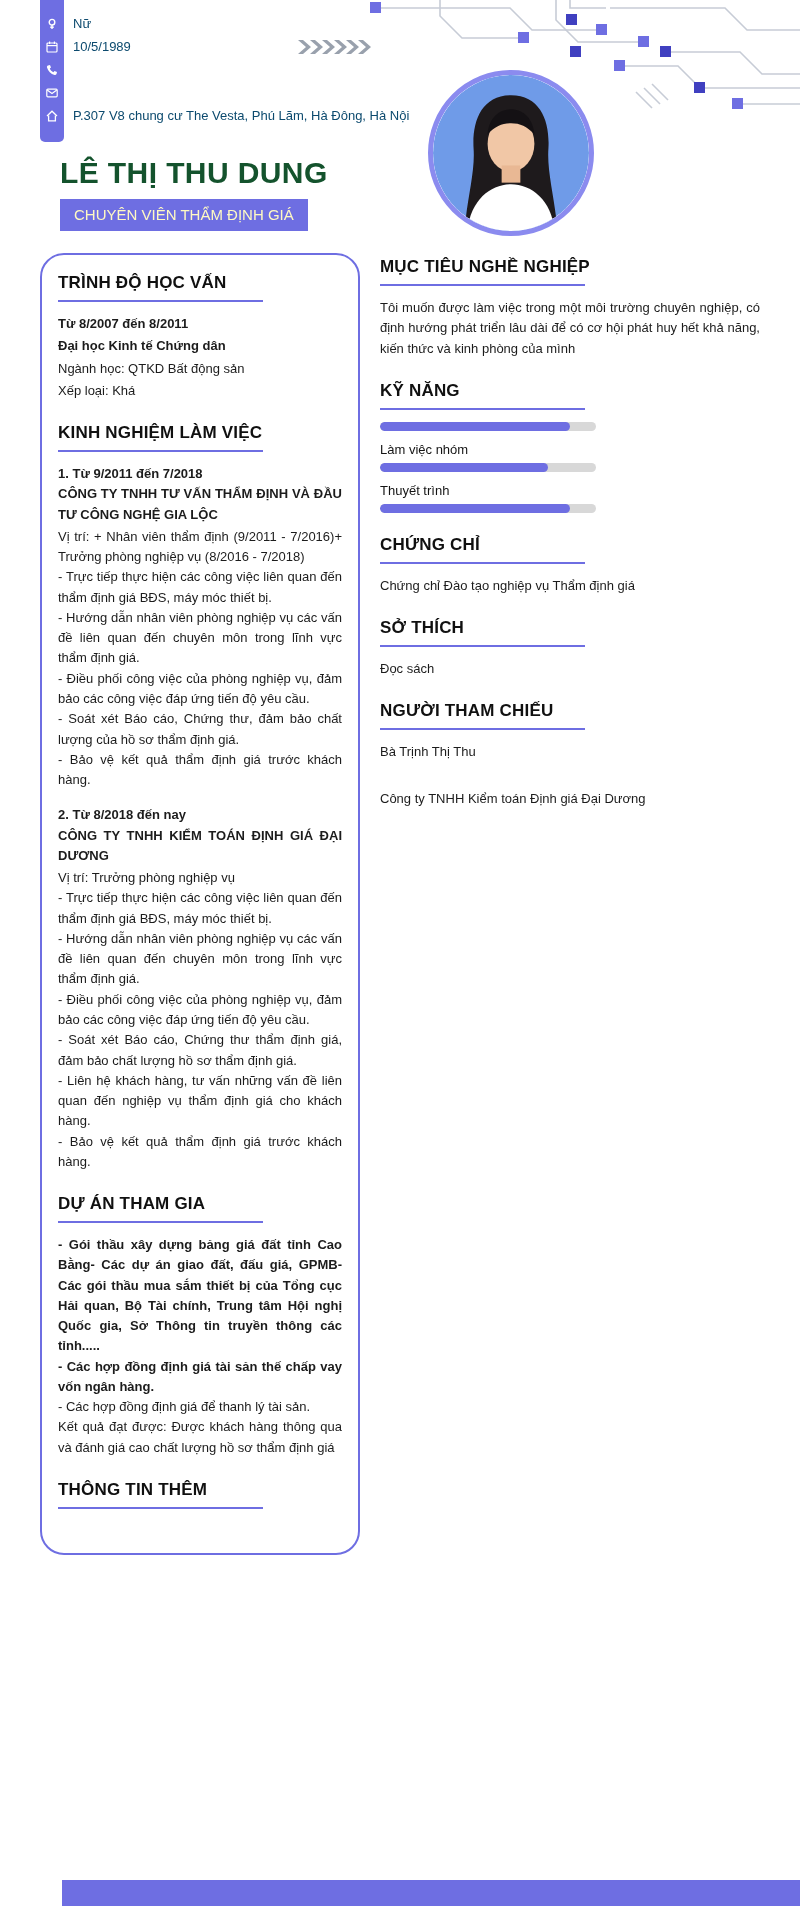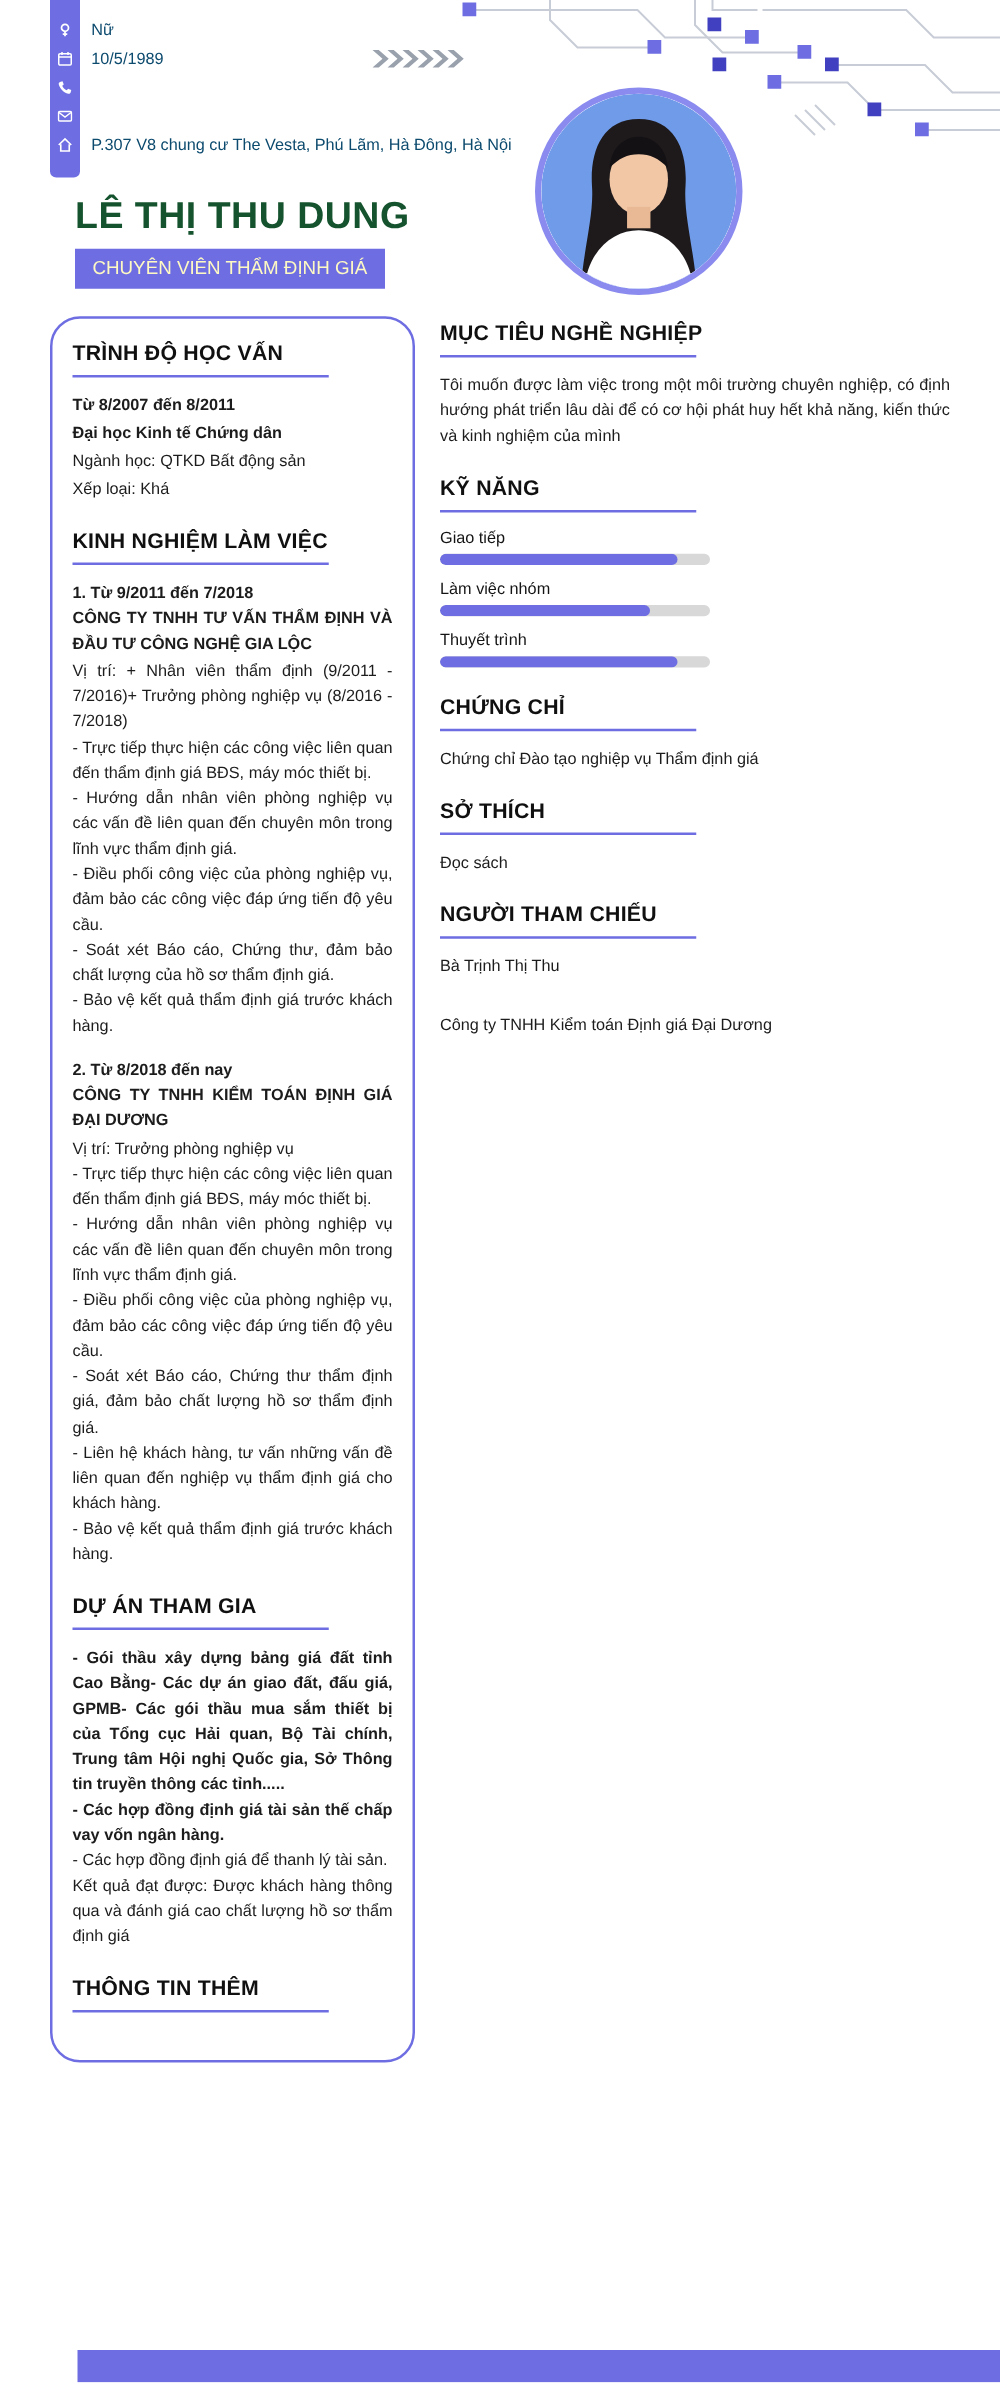--- a/index.html
+++ b/index.html
@@ -29,21 +29,21 @@
   .c-txt{padding-left:9px;font-size:13px;color:#0c4a6e;white-space:nowrap;}
 
   .photo-ring{position:absolute;left:428px;top:70px;width:166px;height:166px;border-radius:50%;border:5px solid #8b8bef;background:#fff;z-index:4;overflow:hidden;}
   .photo-ring svg{display:block;width:100%;height:100%;border-radius:50%;}
 
   .name{position:absolute;left:60px;top:156px;margin:0;font-size:30px;font-weight:800;letter-spacing:.4px;color:#14532d;z-index:5;}
   .badge{position:absolute;left:60px;top:199px;background:var(--accent);color:#fef9c3;font-size:15px;padding:7px 14px 8px;z-index:5;}
 
   
   .main{position:absolute;left:40px;top:253px;width:720px;display:flex;gap:20px;z-index:5;}
-  .left-col{flex:none;width:292px;border:2px solid var(--accent);border-radius:24px;padding:18px 16px 26px;min-height:1302px;}
+  .left-col{flex:none;width:320px;border:2px solid var(--accent);border-radius:24px;padding:18px 16px 26px;min-height:1302px;}
   .right-col{flex:1;min-width:0;padding-top:4px;}
 
   .sec-h{font-size:17px;font-weight:800;color:#101010;margin:0 0 12px;letter-spacing:.2px;}
   .sec-h::after{content:"";display:block;width:205px;max-width:100%;height:2px;background:var(--accent);margin-top:7px;}
   section{margin-bottom:22px;}
   section:last-child{margin-bottom:0;}
 
   p{margin:0;font-size:13px;line-height:1.56;color:#1c1c1c;}
   .b{font-weight:700;}
   .just{text-align:justify;}
@@ -214,27 +214,26 @@
       <section>
         <h2 class="sec-h mt8">THÔNG TIN THÊM</h2>
       </section>
 
     </div>
 
     <div class="right-col">
 
       <section>
         <h2 class="sec-h">MỤC TIÊU NGHỀ NGHIỆP</h2>
-        <p class="just">Tôi muốn được làm việc trong một môi trường chuyên nghiệp, có định hướng phát triển lâu dài để có cơ hội phát huy hết khả năng, kiến thức và kinh nghiệm của mình</p>
+        <p class="just">Tôi muốn được làm việc trong một môi trường chuyên nghiệp, có định hướng phát triển lâu dài để có cơ hội phát huy hết khả năng, kiến thức và kinh phòng của mình</p>
       </section>
 
       <section>
         <h2 class="sec-h">KỸ NĂNG</h2>
         <div class="skill">
-          <div class="skill-label">Giao tiếp</div>
           <div class="skill-track">
             <div class="skill-fill" style="width: 88%;"></div>
           </div>
         </div>
         <div class="skill">
           <div class="skill-label">Làm việc nhóm</div>
           <div class="skill-track">
             <div class="skill-fill" style="width: 78%;"></div>
           </div>
         </div>

